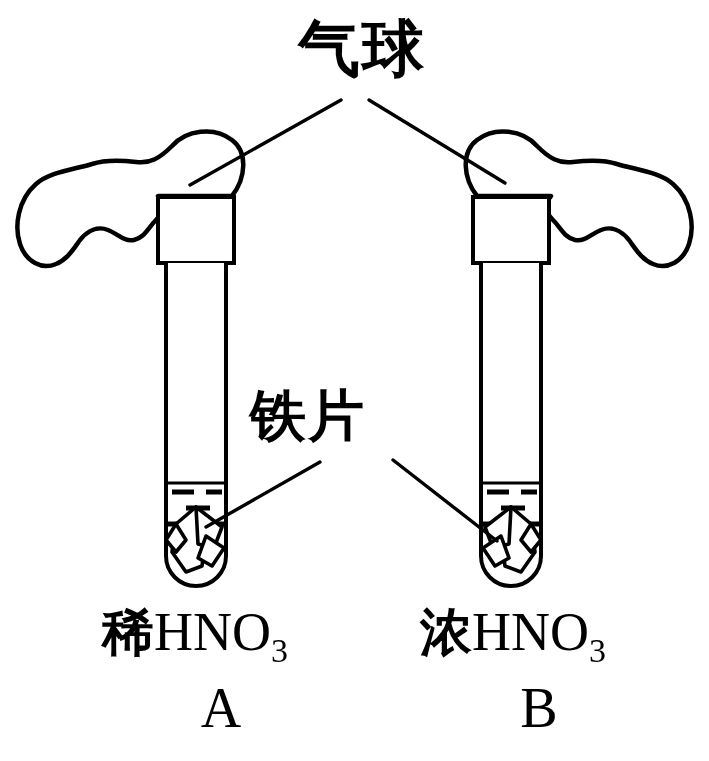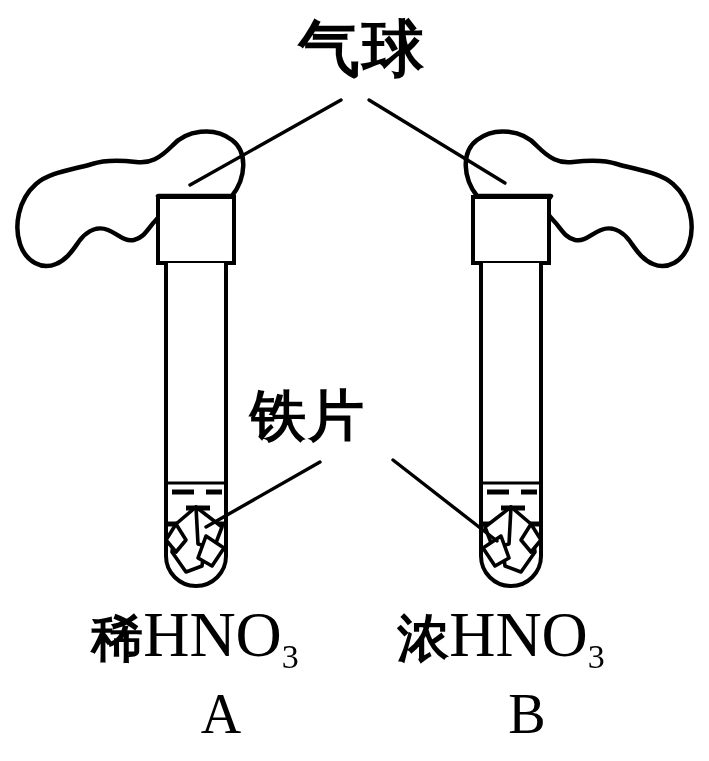--- a/index.html
+++ b/index.html
@@ -100,21 +100,21 @@
     font-size: 0;
   }
   .caption .cn {
     font-family: "DejaVu Sans", sans-serif;
     font-weight: 700;
     font-size: 52px;
     vertical-align: baseline;
   }
   .caption .formula {
     font-family: "Liberation Serif", serif;
-    font-size: 64px;
+    font-size: 54px;
     vertical-align: baseline;
   }
   .caption .sub {
     font-family: "Liberation Serif", serif;
     font-size: 34px;
     vertical-align: baseline;
     position: relative;
     top: 12px;
   }
   .caption .tube-letter {
@@ -122,21 +122,21 @@
     font-family: "Liberation Serif", serif;
     font-size: 56px;
     margin-top: 8px;
   }
   #caption-a {
     left: 40px;
     top: 598px;
     width: 310px;
   }
   #caption-b {
-    left: 346px;
+    left: 358px;
     top: 598px;
     width: 310px;
   }
   #caption-a .tube-letter { margin-left: 52px; }
   #caption-b .tube-letter { margin-left: 52px; }
 </style>
 </head>
 <body>
 
 <div id="diagram-root">

